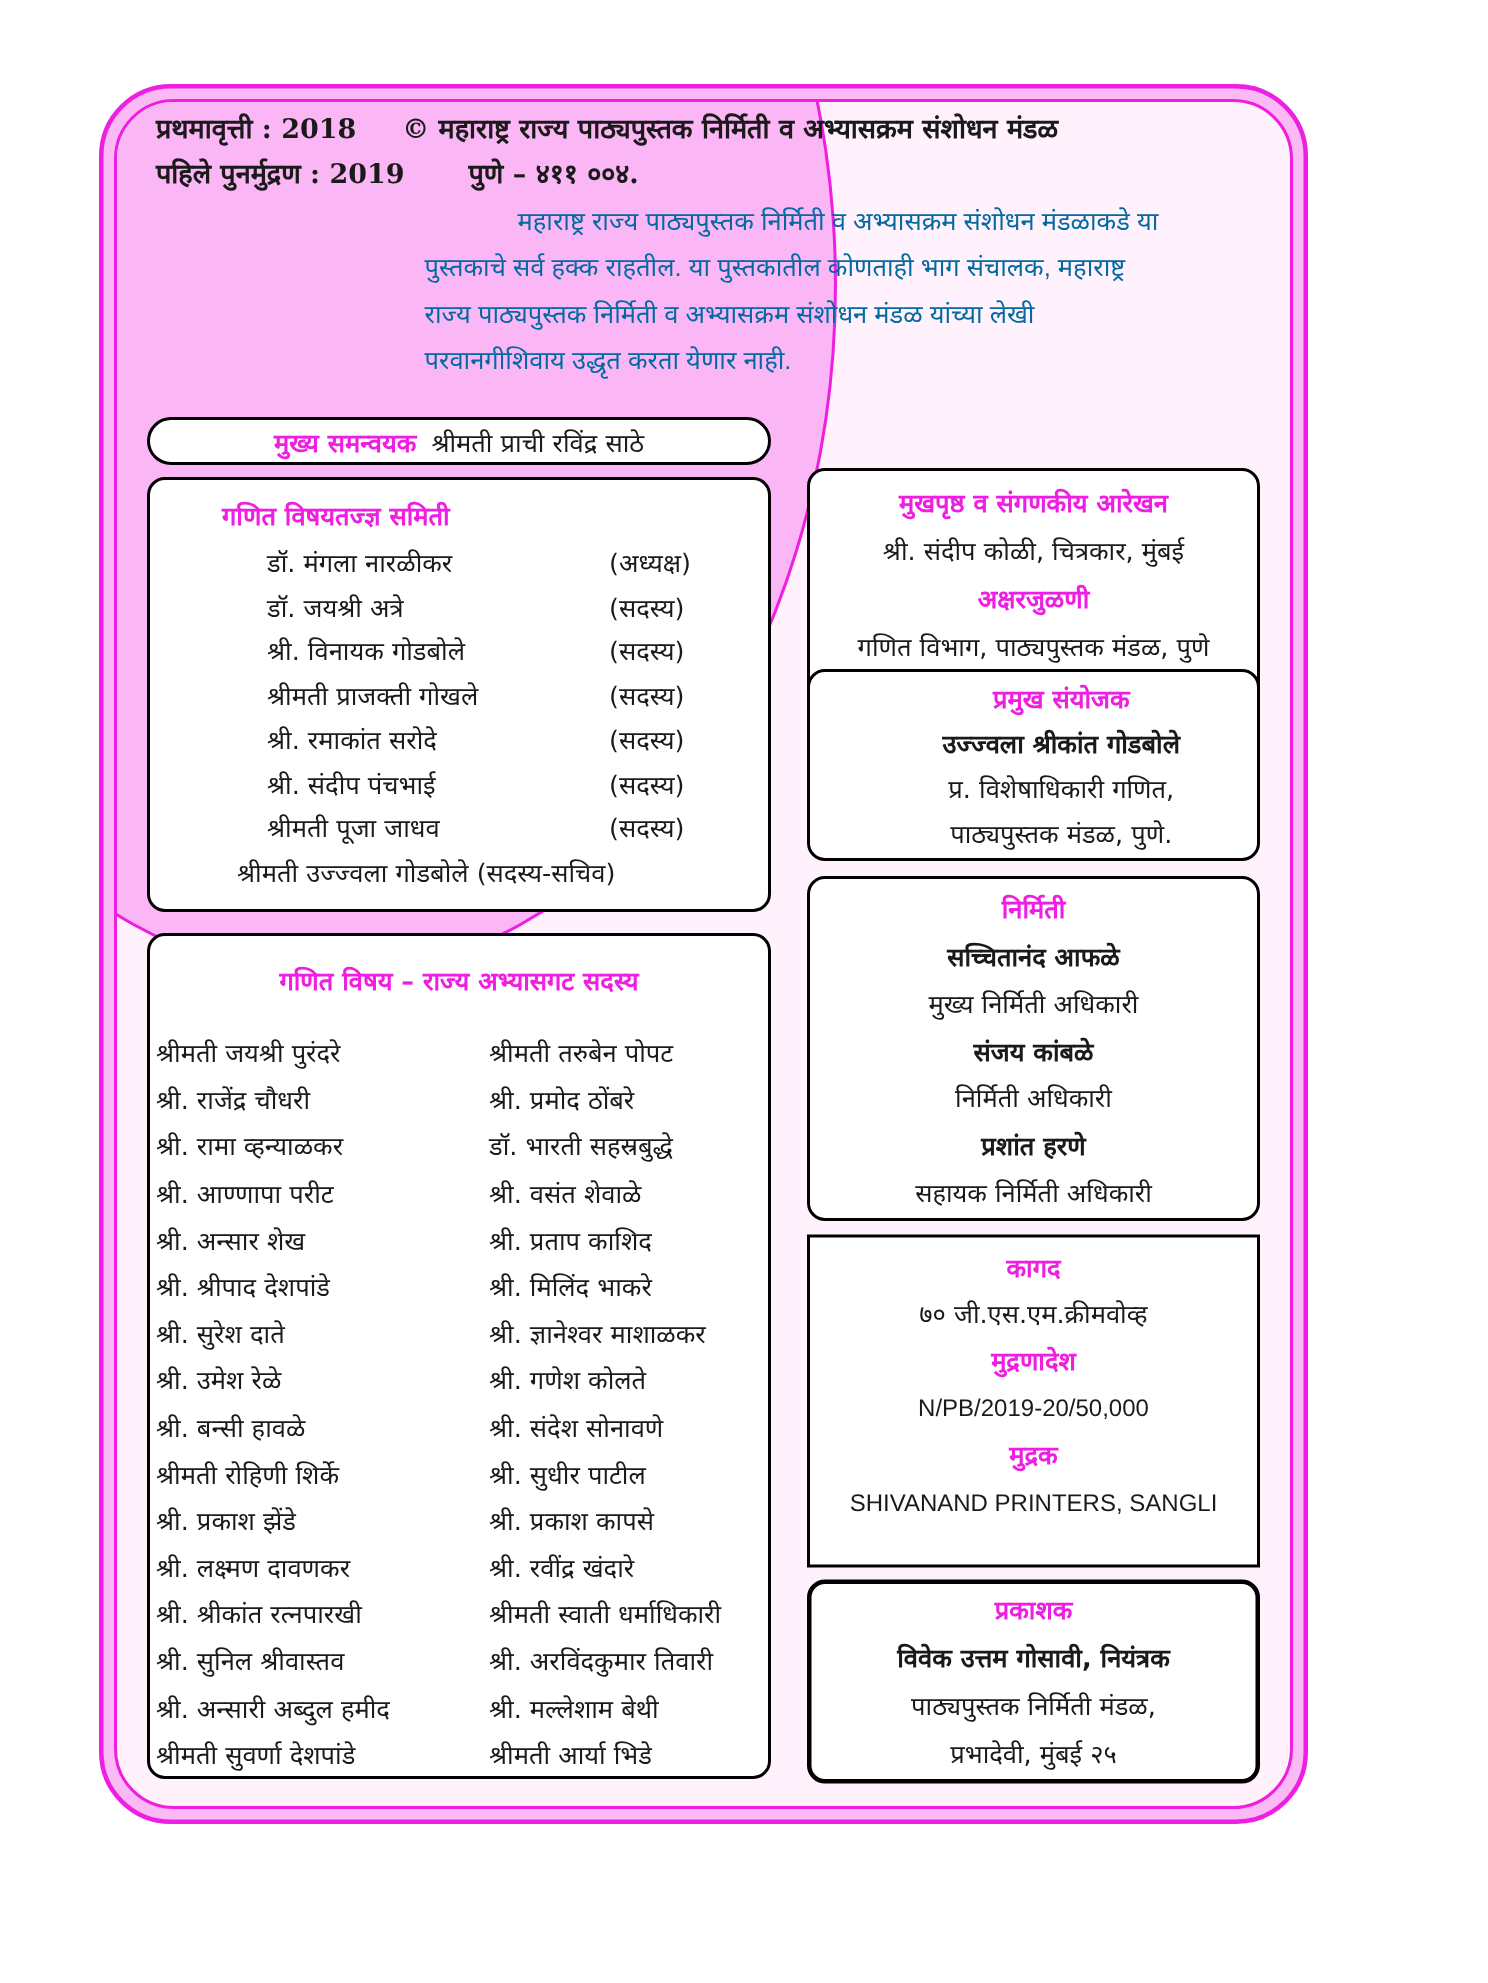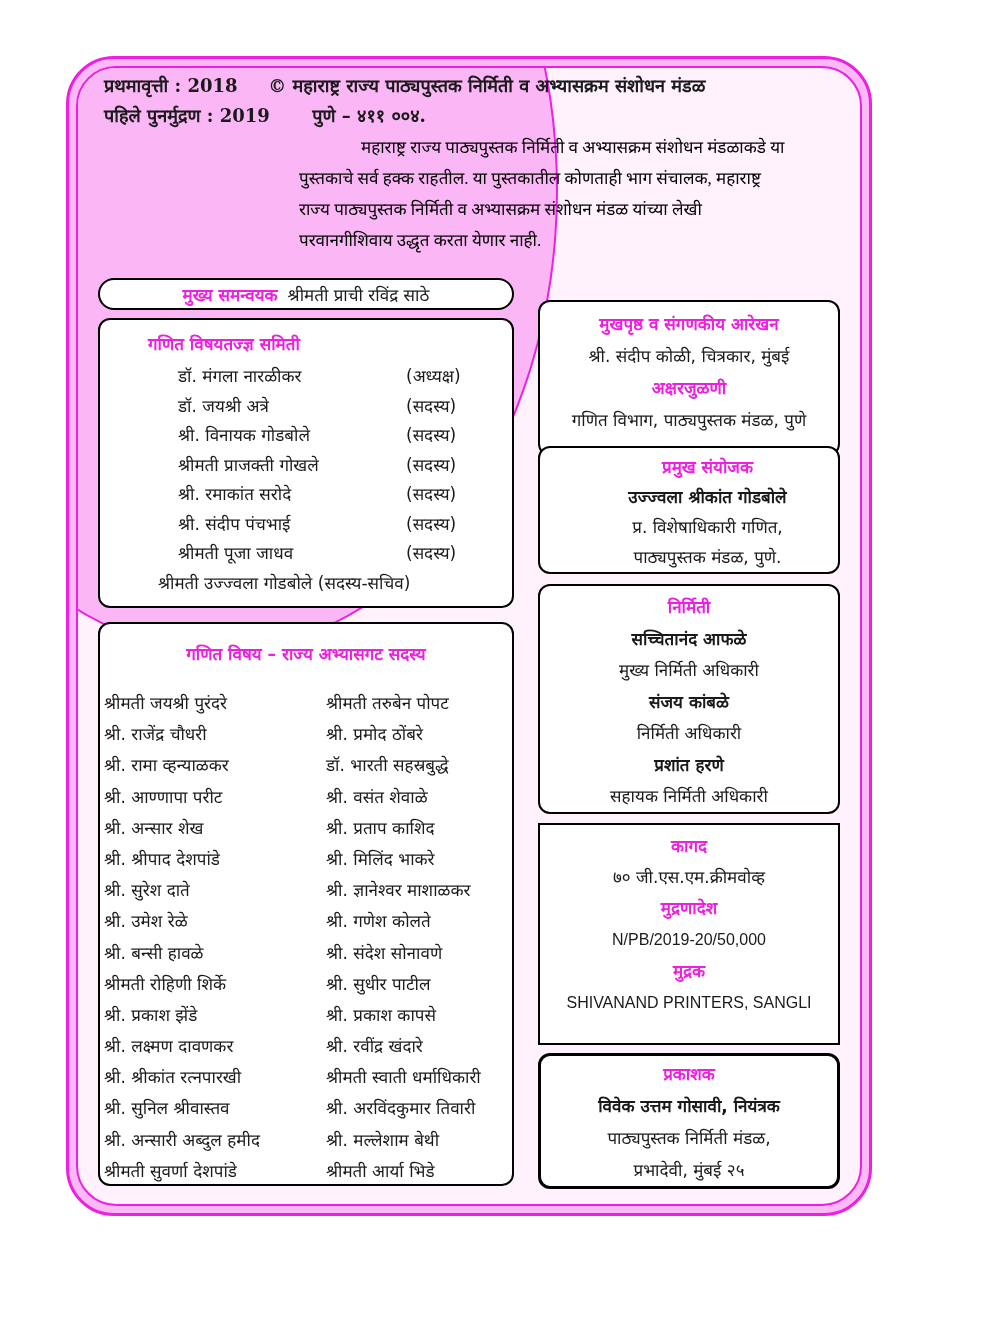--- a/index.html
+++ b/index.html
@@ -23,23 +23,23 @@
       border-radius: 50%; background: #fbb6f5; border: 2px solid #ee1fe0;
     }
 
     .content { position: absolute; inset: 0; }
 
     .top-line {
       position: absolute; left: 104px; font-size: 18px; white-space: nowrap;
       font-family: "DejaVu Serif", serif; font-weight: bold; color: #1a1a1a;
     }
     .copyright-para {
-      position: absolute; left: 299px; top: 132px; width: 570px;
-      font-family: Liberation Serif, serif; font-size: 17px; line-height: 31px;
-      color: #000000;
+      position: absolute; left: 283px; top: 132px; width: 570px;
+      font-family: Liberation Sans, sans-serif; font-size: 17px; line-height: 31px;
+      color: #0369a1;
     }
     .copyright-para .indent { display: inline-block; width: 62px; }
 
     .box {
       position: absolute; background: #ffffff; border: 2px solid #000000;
       border-radius: 12px; box-sizing: border-box;
     }
     .magenta { color: #ee1fe0; font-weight: bold; }
 
     .coord-box { left: 98px; top: 278px; width: 416px; height: 32px;
@@ -55,21 +55,21 @@
     .board-box { left: 98px; top: 622px; width: 416px; height: 564px; }
     .board-title { position: absolute; left: 0; right: 0; top: 18px; text-align: center; font-size: 17px; }
     .board-cols { position: absolute; left: 4px; top: 64px; display: flex; font-size: 17px; }
     .board-col { display: flex; flex-direction: column; }
     .board-col.left { width: 222px; }
     .board-col div { height: 31.2px; line-height: 31.2px; white-space: nowrap; }
 
     .rbox { left: 538px; width: 302px; text-align: center; }
     .rbox .line { font-size: 17px; white-space: nowrap; }
 
-    .cover-box { top: 300px; height: 156px; padding-top: 6px; }
+    .cover-box { top: 312px; height: 156px; padding-top: 6px; }
     .cover-box .line { height: 32px; line-height: 32px; }
 
     .coordinator-box { top: 446px; height: 128px; padding-top: 4px; padding-left: 37px; }
     .coordinator-box .line { height: 30px; line-height: 30px; }
 
     .production-box { top: 584px; height: 230px; padding-top: 6px; }
     .production-box .line { height: 31.5px; line-height: 31.5px; }
 
     .paper-box { top: 823px; height: 222px; border-radius: 0; padding-top: 6px; }
     .paper-box .line { height: 31px; line-height: 31px; }

